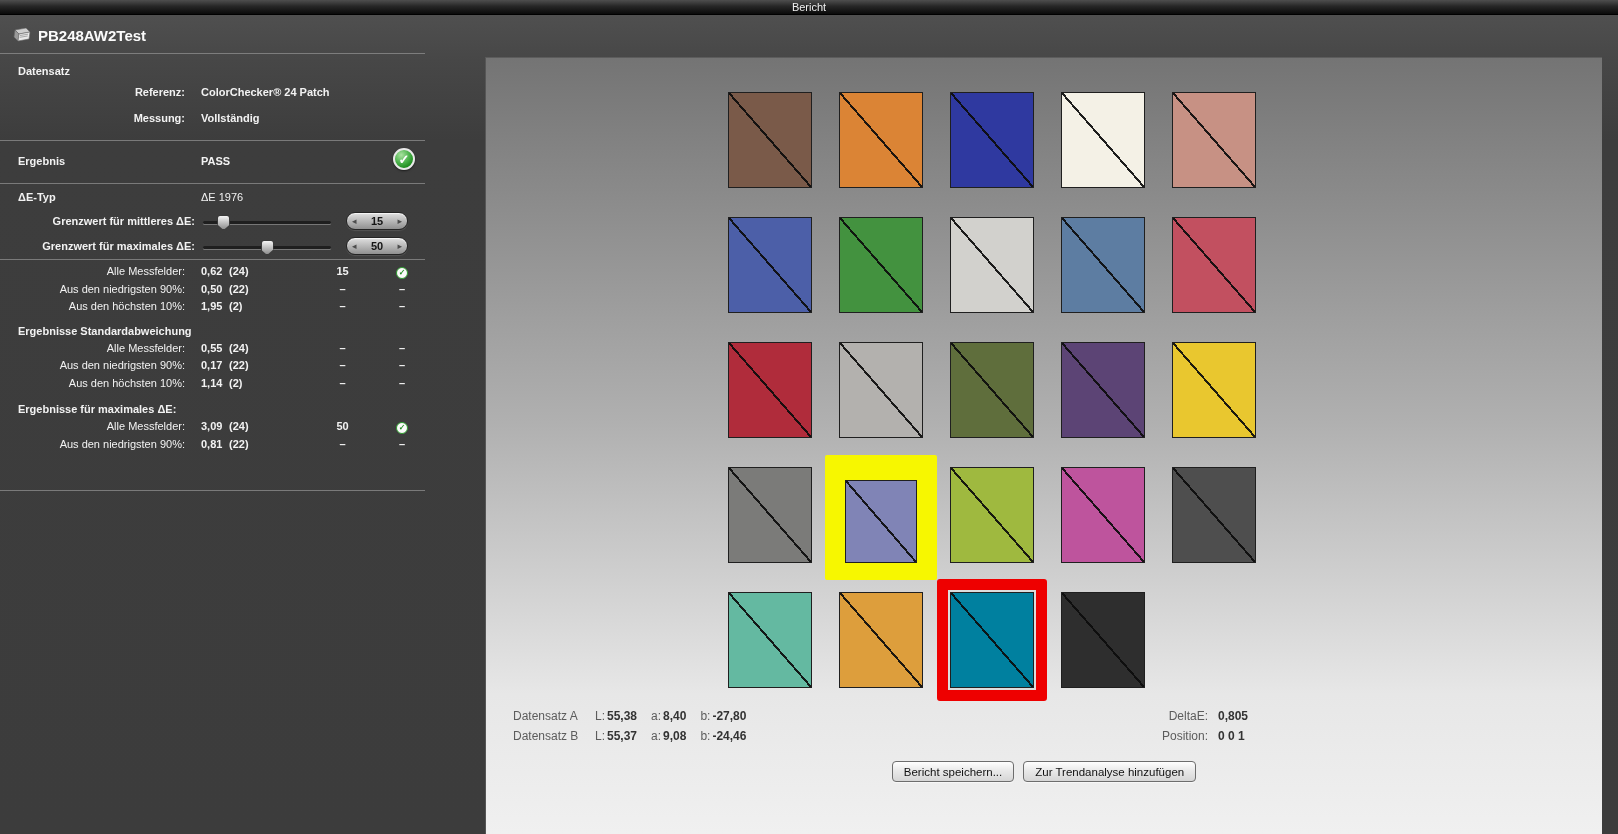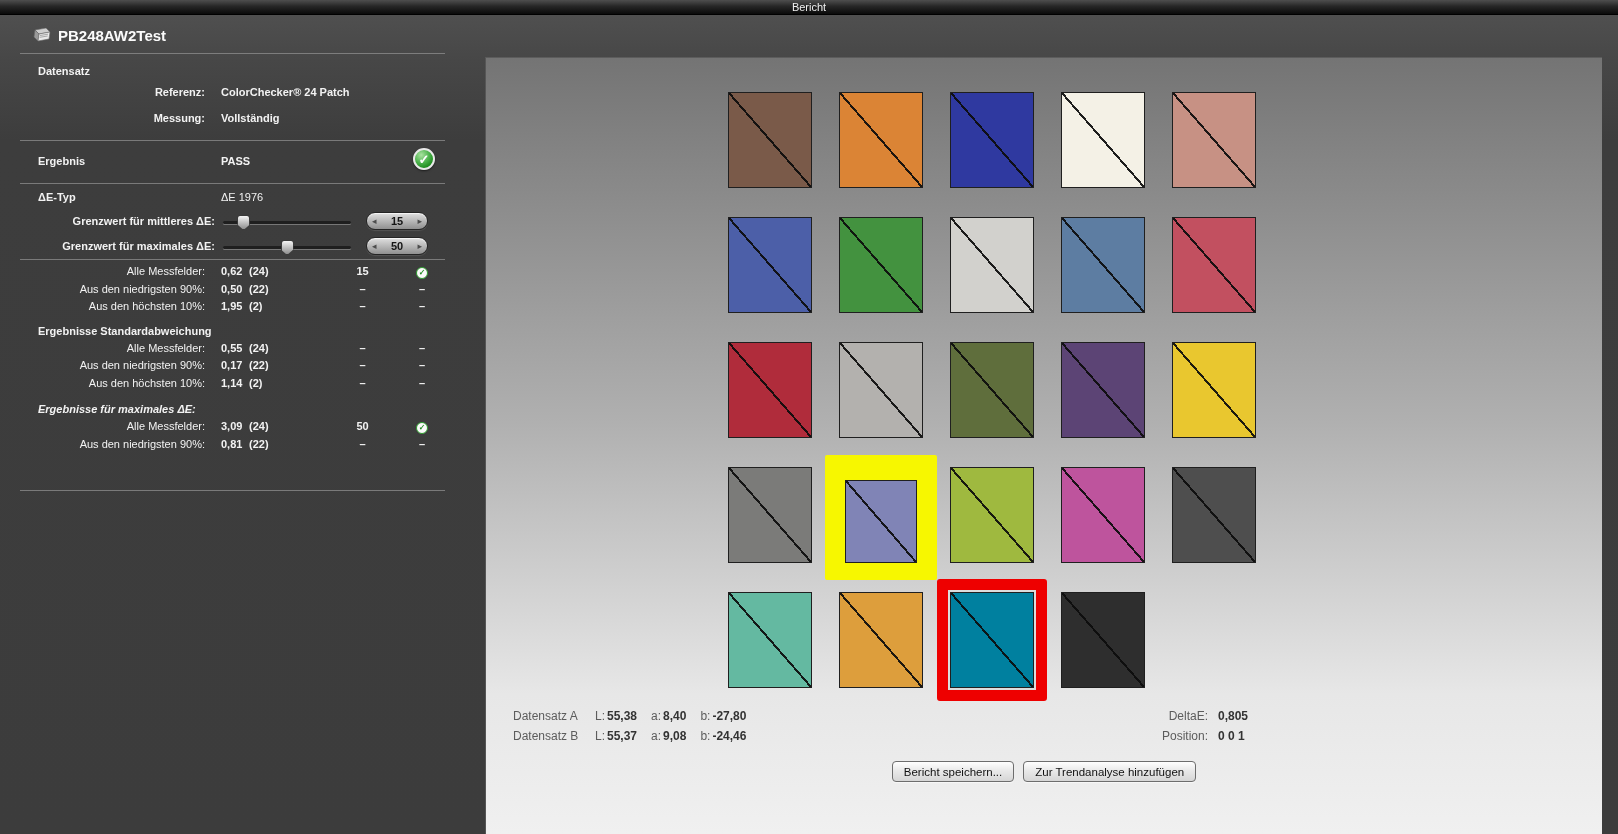--- a/index.html
+++ b/index.html
@@ -13,21 +13,21 @@
   
   .titlebar {
     position:absolute; left:0; top:0; width:1618px; height:15px;
     background:linear-gradient(180deg,#4e4e4e 0%,#262626 45%,#0a0a0a 100%);
     border-bottom:1px solid #000;
     display:flex; align-items:center; justify-content:center;
   }
   .titlebar span { color:#f0f0f0; font-size:11px; font-weight:normal; }
 
   
-  .sidebar { position:absolute; left:0; top:15px; width:485px; height:819px; color:#f2f2f2; font-size:11px;margin-left:20px; }
+  .sidebar { position:absolute; left:0; top:15px; width:485px; height:819px; color:#f2f2f2; font-size:11px; }
   .sb-title { position:absolute; left:12px; top:12px; display:flex; align-items:center; gap:7px; }
   .sb-title .ttl { font-size:15px; font-weight:bold; color:#fbfbfb; }
   .divider { position:absolute; left:0; width:425px; height:1px; background:#8f8f8f; opacity:.75; }
 
   .abs { position:absolute; }
   .lbl-b { font-weight:bold; }
   .right-lbl { text-align:right; font-weight:bold; }
 
   
   .check-big {
@@ -233,21 +233,21 @@
         <div class="c-tol">–</div>
         <div class="c-stat" style="font-weight: bold;">–</div>
       </div>
       <div class="rt-row">
         <div class="c-label">Aus den höchsten 10%:</div>
         <div class="c-meas">1,14</div>
         <div class="c-count">(2)</div>
         <div class="c-tol">–</div>
         <div class="c-stat" style="font-weight: bold;">–</div>
       </div>
-      <div class="rt-sec-title" style="margin-top: 8px; font-style: italic;">Ergebnisse für maximales ΔE:</div>
+      <div class="rt-sec-title" style="margin-top: 8px;">Ergebnisse für maximales ΔE:</div>
       <div class="rt-row">
         <div class="c-label">Alle Messfelder:</div>
         <div class="c-meas">3,09</div>
         <div class="c-count">(24)</div>
         <div class="c-tol">50</div>
         <div class="c-stat"><span class="check-mini">✓</span></div>
       </div>
       <div class="rt-row">
         <div class="c-label">Aus den niedrigsten 90%:</div>
         <div class="c-meas">0,81</div>

